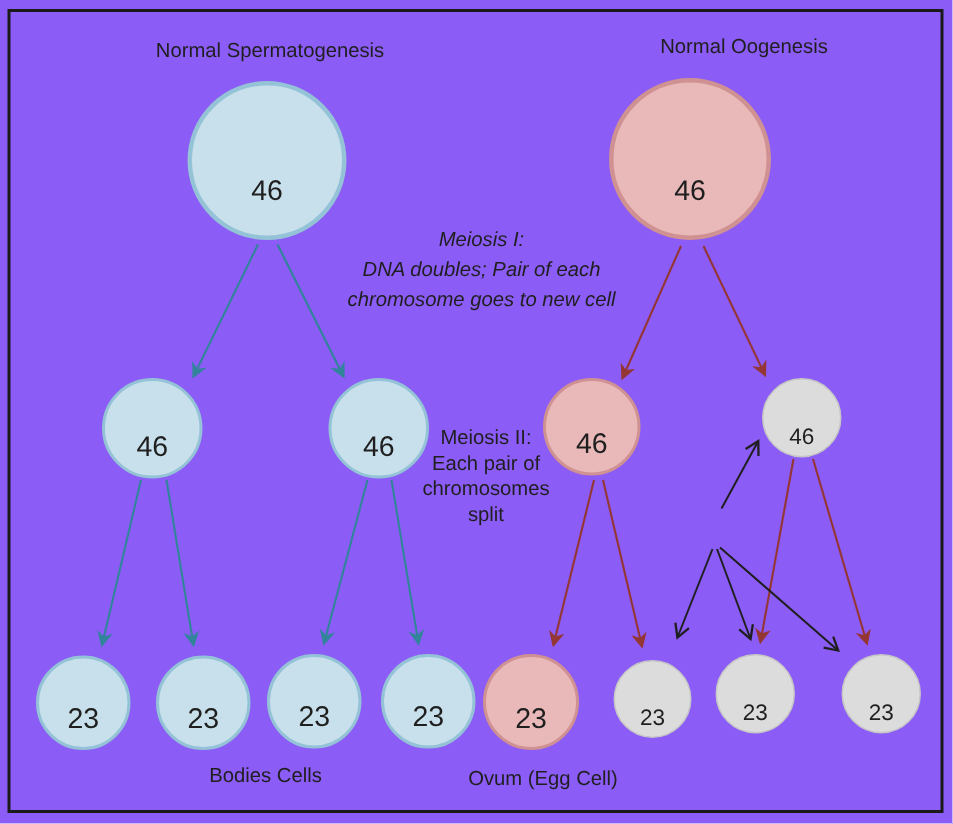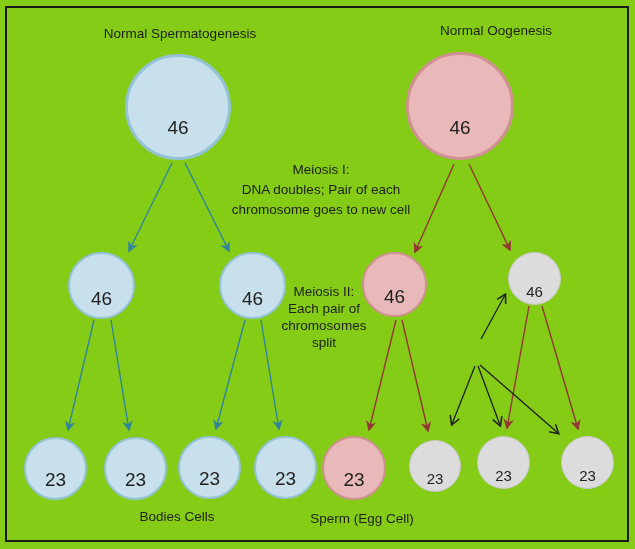--- a/index.html
+++ b/index.html
@@ -1,17 +1,17 @@
 <!DOCTYPE html>
 <html><head>
 <meta charset="utf-8">
 <style>
   html,body { margin:0; padding:0; background:#fff; }
   .canvas {
-    position:relative; width:635px; height:549px; background:#84cc16;
+    position:relative; width:635px; height:549px; background:#8b5cf6;
     font-family:"Liberation Sans", sans-serif; color:#1f1f1f; overflow:hidden;
   }
   .frame {
     position:absolute; left:5px; top:6px; right:6px; bottom:7px;
     border:2px solid #1a1a1a; pointer-events:none;
   }
   .arrows { position:absolute; left:0; top:0; }
   .cell {
     position:absolute; border-radius:50%;
     display:flex; align-items:flex-end; justify-content:center;
@@ -116,24 +116,24 @@
   <div class="cell cell-gray" style="left:409px; top:440px; width:52px; height:52px;">
     <span class="num num-sm">23</span>
   </div>
   <div class="cell cell-gray" style="left:477px; top:436px; width:53px; height:53px;">
     <span class="num num-sm">23</span>
   </div>
   <div class="cell cell-gray" style="left:561px; top:436px; width:53px; height:53px;">
     <span class="num num-sm">23</span>
   </div>
 
-  <div class="lbl" style="left:321px; top:160px; line-height:20px;">Meiosis I:
+  <div class="lbl" style="left:321px; top:150px; line-height:20px;font-style:italic;">Meiosis I:
 DNA doubles; Pair of each
 chromosome goes to new cell</div>
   <div class="lbl lbl-tight" style="left:324px; top:283px;">Meiosis II:
 Each pair of
 chromosomes
 split</div>
   <div class="lbl" style="left:177px; top:507px;">Bodies Cells</div>
-  <div class="lbl" style="left:362px; top:509px;">Sperm (Egg Cell)</div>
+  <div class="lbl" style="left:362px; top:509px;">Ovum (Egg Cell)</div>
 
   <div class="frame"></div>
 </div>
 
 </body></html>

